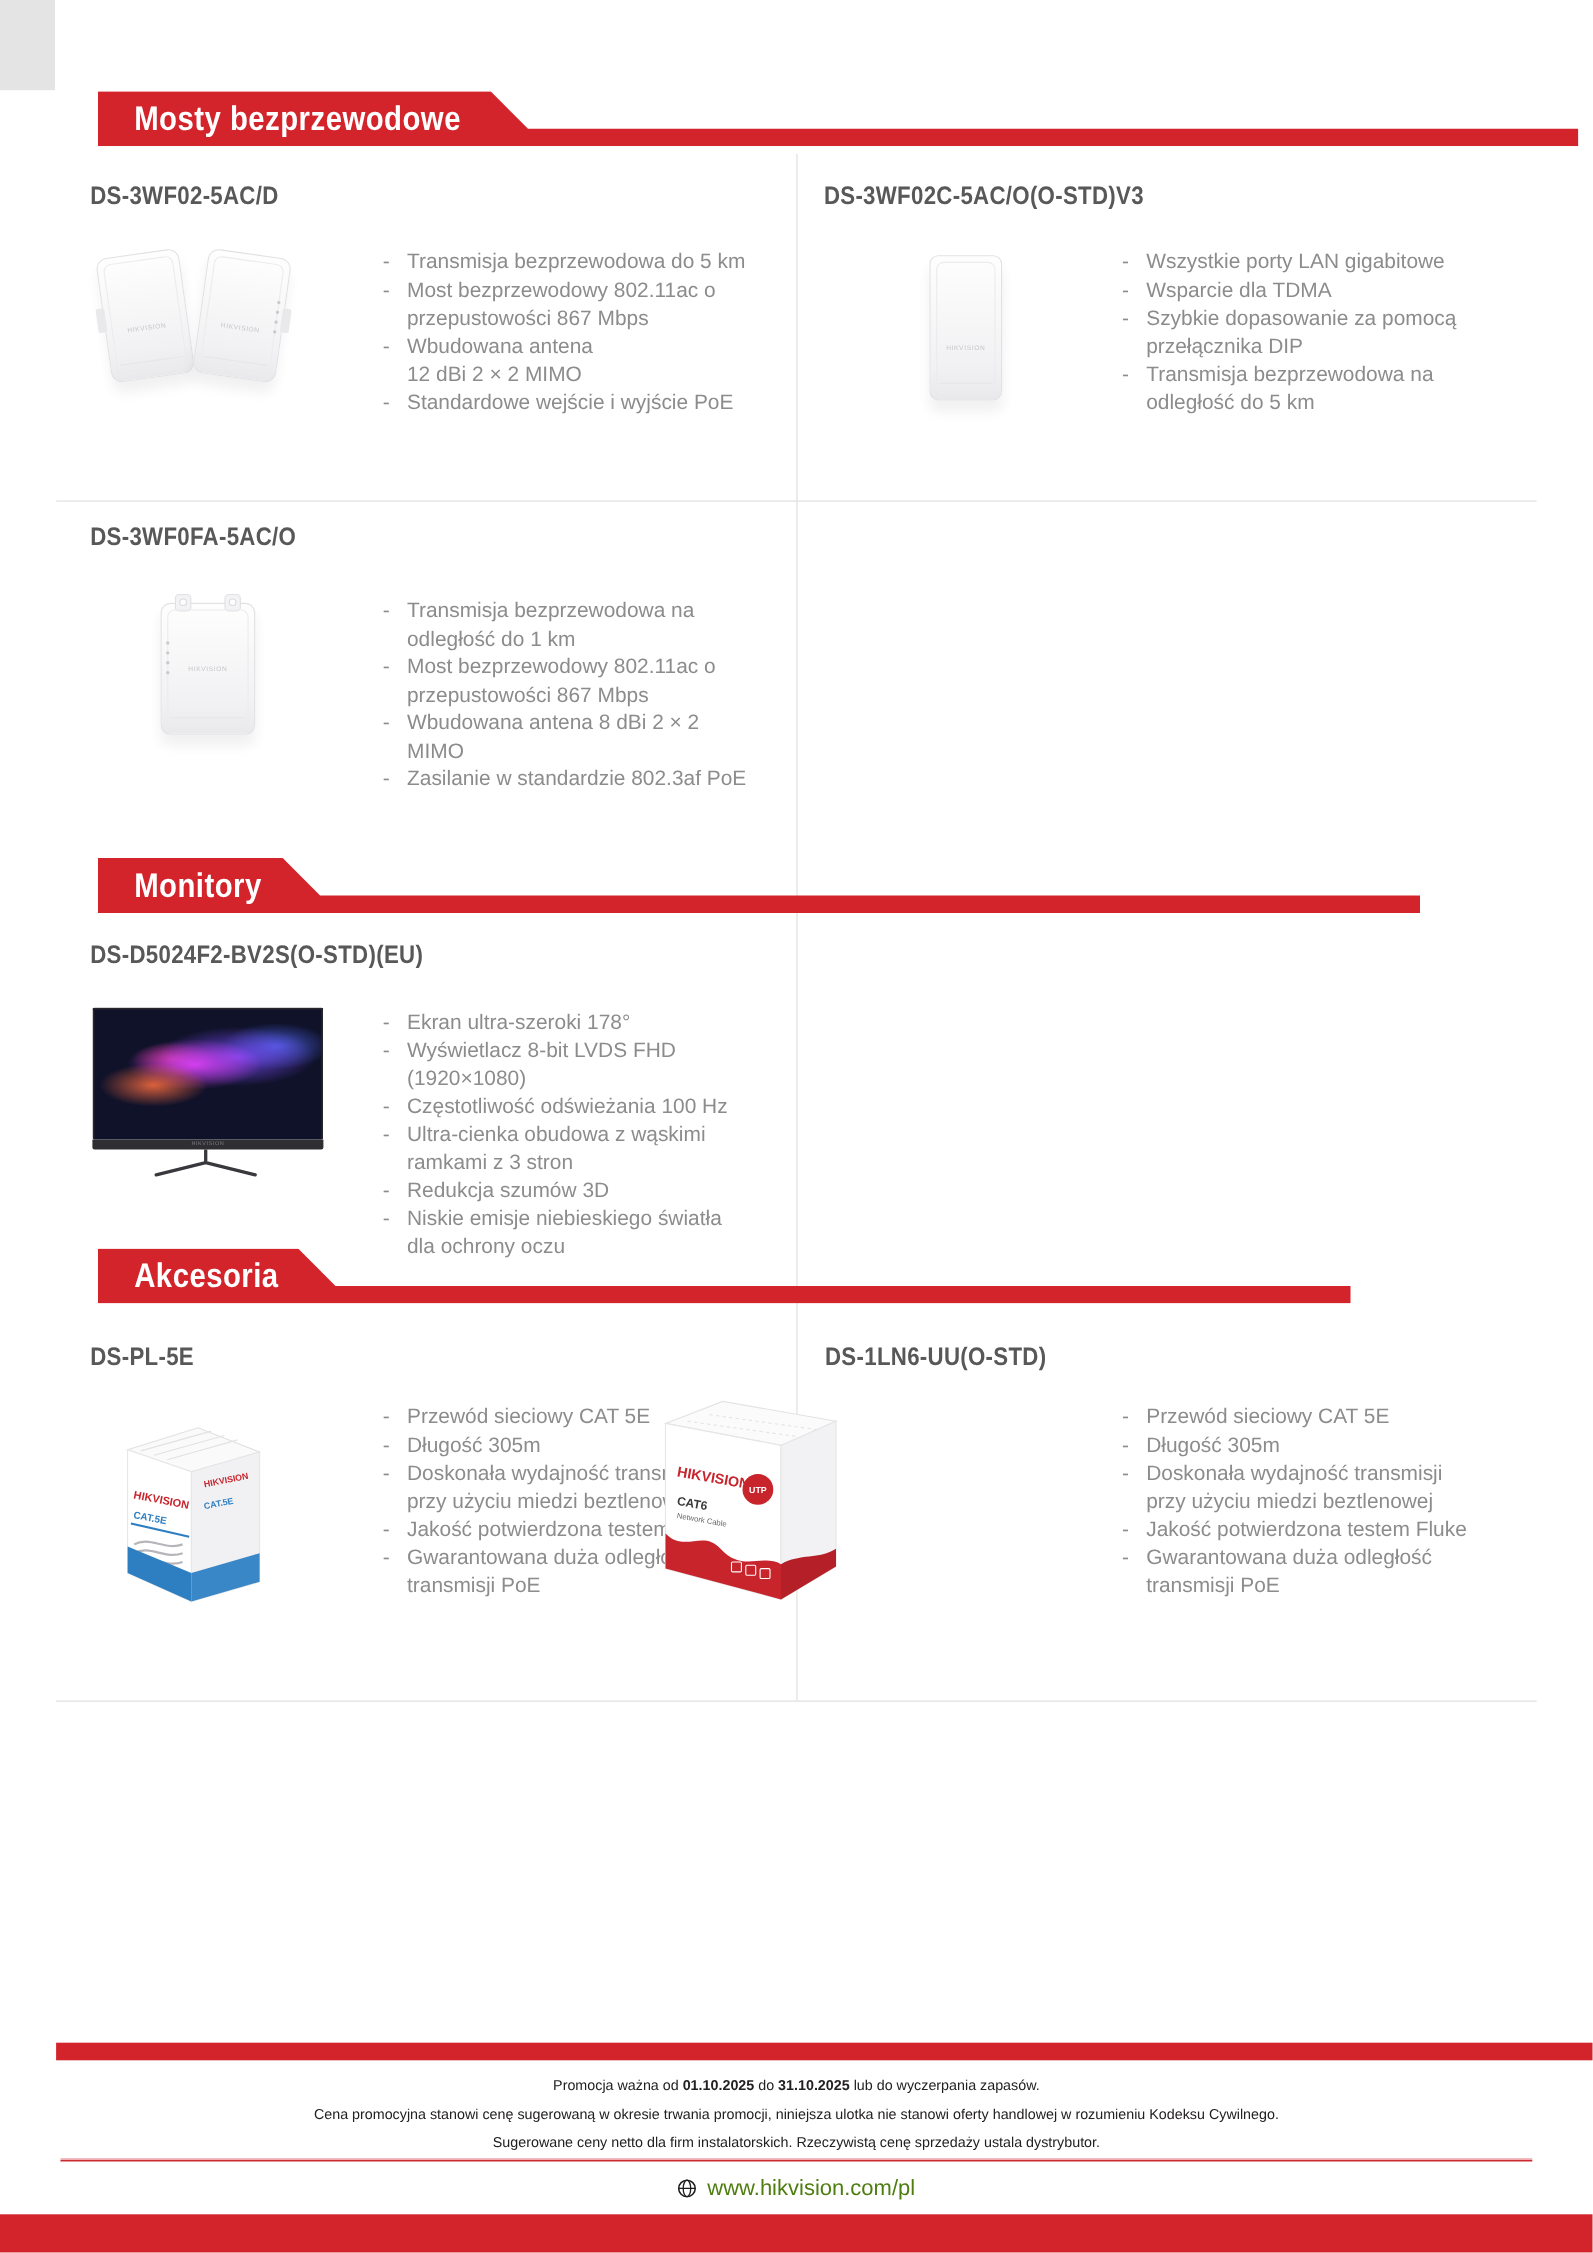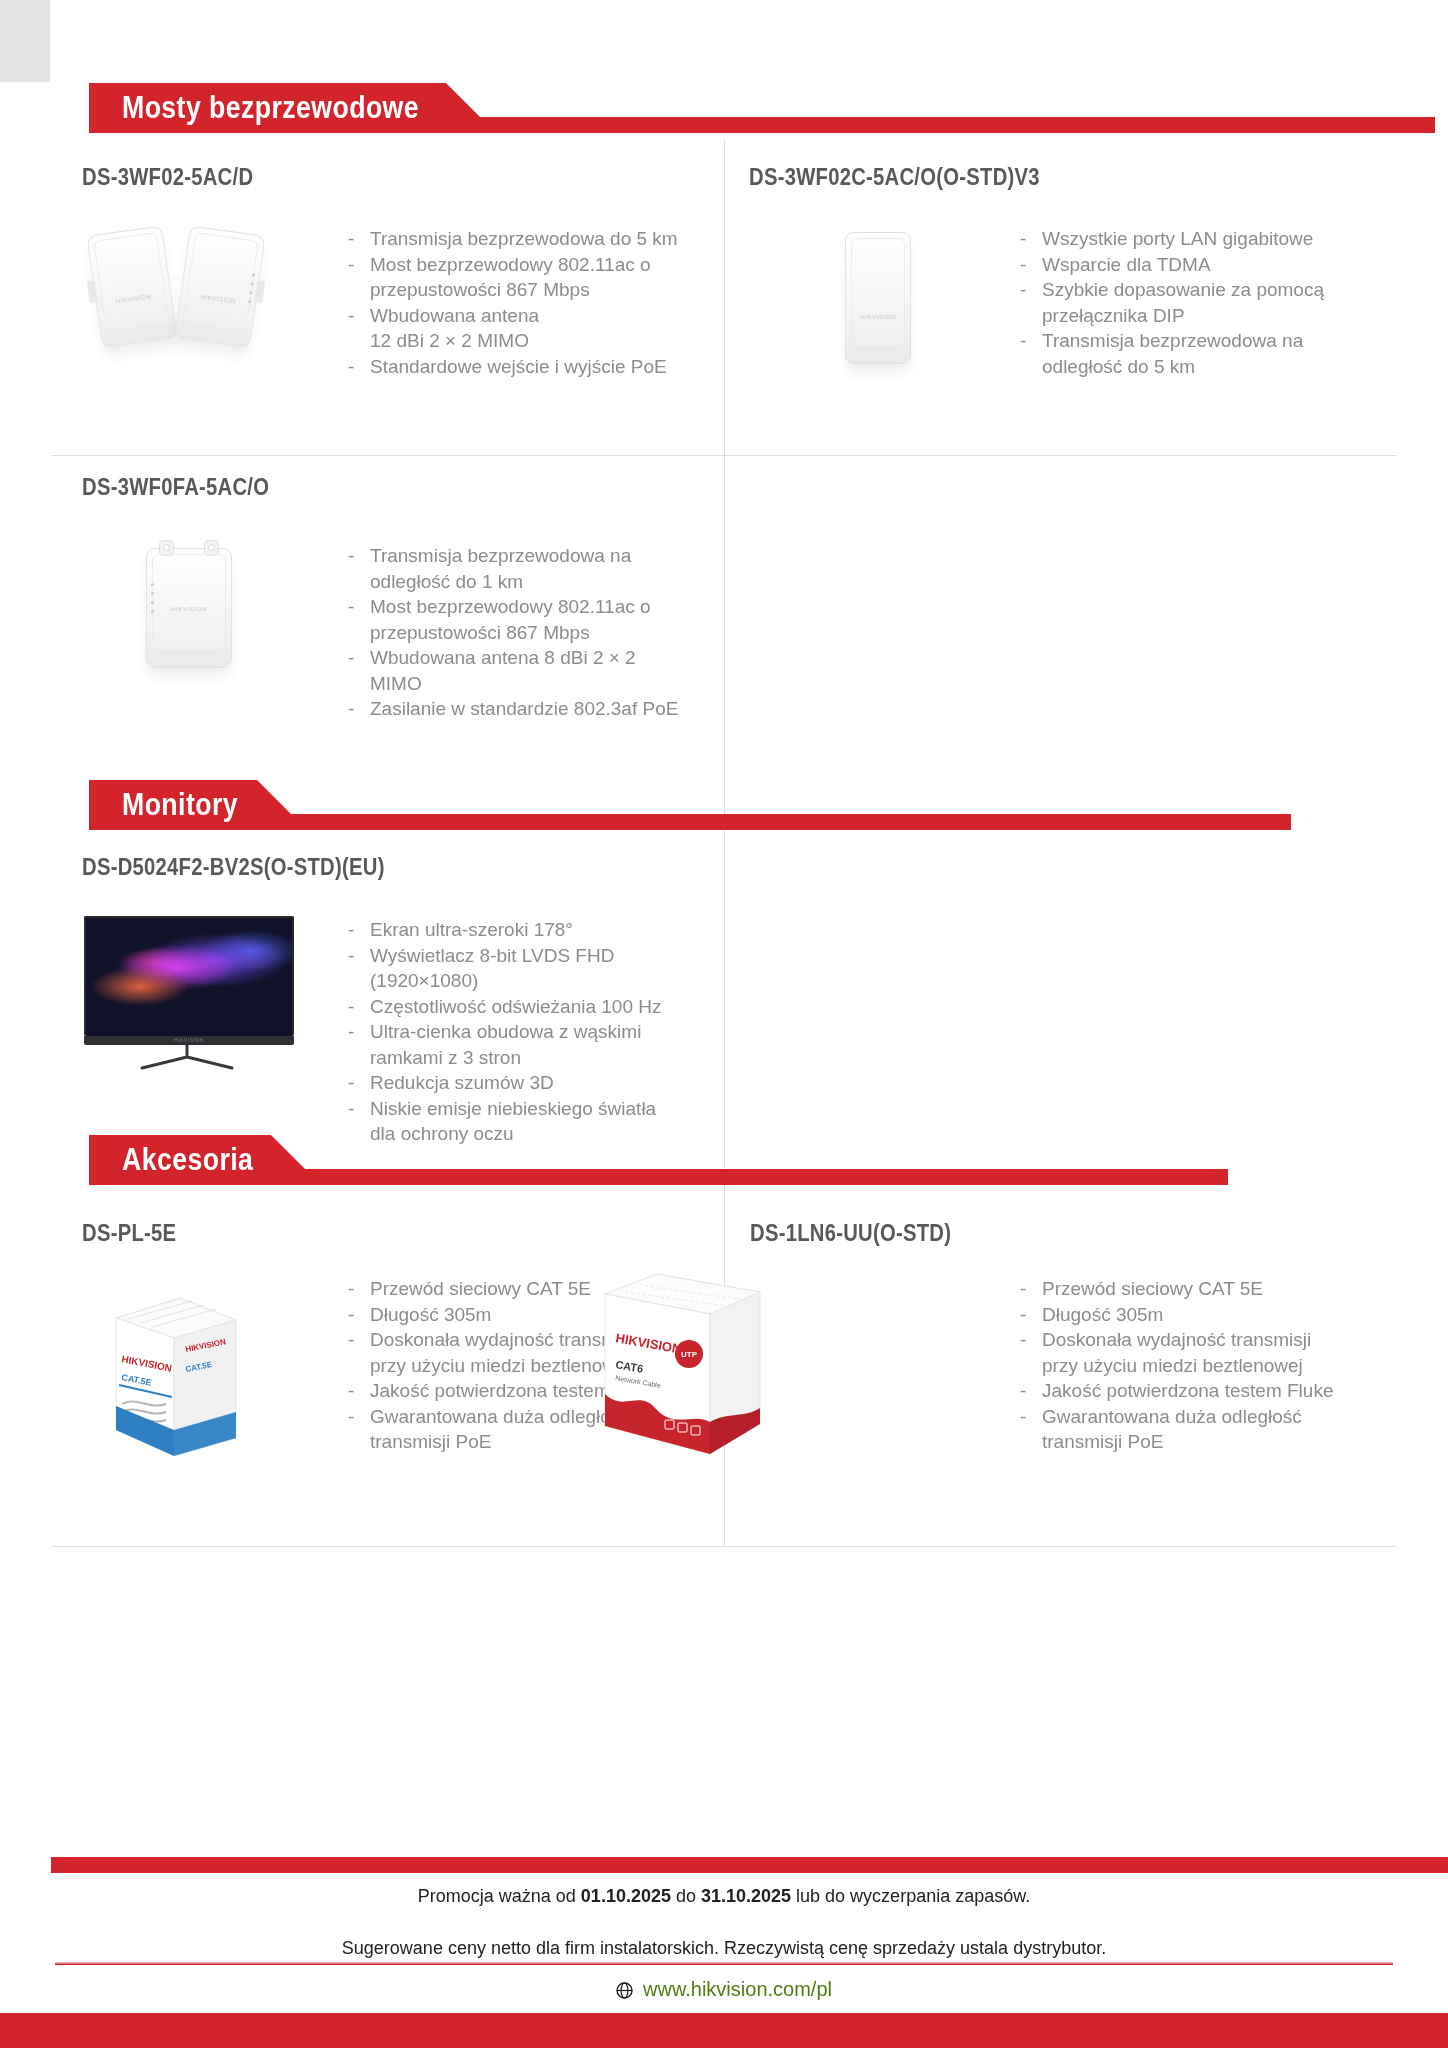--- a/index.html
+++ b/index.html
@@ -62,21 +62,21 @@
       radial-gradient(70px 30px at 80% 28%, rgba(83,109,254,0.8), rgba(83,109,254,0) 70%),
       radial-gradient(55px 22px at 35% 38%, rgba(255,64,129,0.65), rgba(255,64,129,0) 70%),
       #10122A;
   }
   .monitor .bezel{position:relative;width:210px;height:9px;background:#2E2E33;border-radius:0 0 2px 2px;}
   .monitor .bezel span{position:absolute;left:0;right:0;top:1px;text-align:center;font-size:5px;color:#7A7A80;letter-spacing:0.5px;}
   .monitor svg{display:block;margin:0 auto;}
 
   
   .footer-bar-top{position:absolute;left:51px;top:1857px;width:1397px;height:16px;background:#D3242C;}
-  .footer-text{position:absolute;left:0;width:1448px;text-align:center;color:#232021;font-size:18px;line-height:24px;}
+  .footer-text{position:absolute;left:0;width:1448px;text-align:center;color:#232021;font-size:13px;line-height:24px;}
   .ft1{top:1884px;} .ft2{top:1910px;} .ft3{top:1936px;}
   .footer-text b{font-weight:700;}
   .footer-divider{position:absolute;left:55px;top:1962px;width:1338px;height:3px;
     background:linear-gradient(180deg,#F0AEB2 0%,#F0AEB2 45%,#CB2930 55%,#CB2930 100%);}
   .website{position:absolute;left:0;top:1978px;width:1448px;text-align:center;font-size:20px;color:#4d7c0f;}
   .website .globe{display:inline-block;vertical-align:-3px;margin-right:10px;}
   .footer-bar-bottom{position:absolute;left:0;top:2013px;width:1448px;height:35px;background:#D3242C;}
 
   .visual{position:absolute;}
 </style>
@@ -341,20 +341,21 @@
         <span class="ftext">Gwarantowana duża odległość
 transmisji PoE</span>
       </li>
     </ul>
 
   <div class="footer-bar-top"></div>
 
   <div class="footer-text ft1">
     <span>Promocja ważna od </span><b>01.10.2025</b><span> do </span><b>31.10.2025</b><span> lub do wyczerpania zapasów.</span>
   </div>
+  <div class="footer-text ft2">Cena promocyjna stanowi cenę sugerowaną w okresie trwania promocji, niniejsza ulotka nie stanowi oferty handlowej w rozumieniu Kodeksu Cywilnego.</div>
   <div class="footer-text ft3">Sugerowane ceny netto dla firm instalatorskich. Rzeczywistą cenę sprzedaży ustala dystrybutor.</div>
 
   <div class="footer-divider"></div>
 
   <div class="website">
     <span class="globe">
       <svg width="17" height="17" viewBox="0 0 17 17">
         <circle cx="8.5" cy="8.5" r="7.5" fill="none" stroke="#1C1C1C" stroke-width="1.4"></circle>
         <ellipse cx="8.5" cy="8.5" rx="3.4" ry="7.5" fill="none" stroke="#1C1C1C" stroke-width="1.2"></ellipse>
         <path d="M1,8.5 L16,8.5" stroke="#1C1C1C" stroke-width="1.2"></path>

